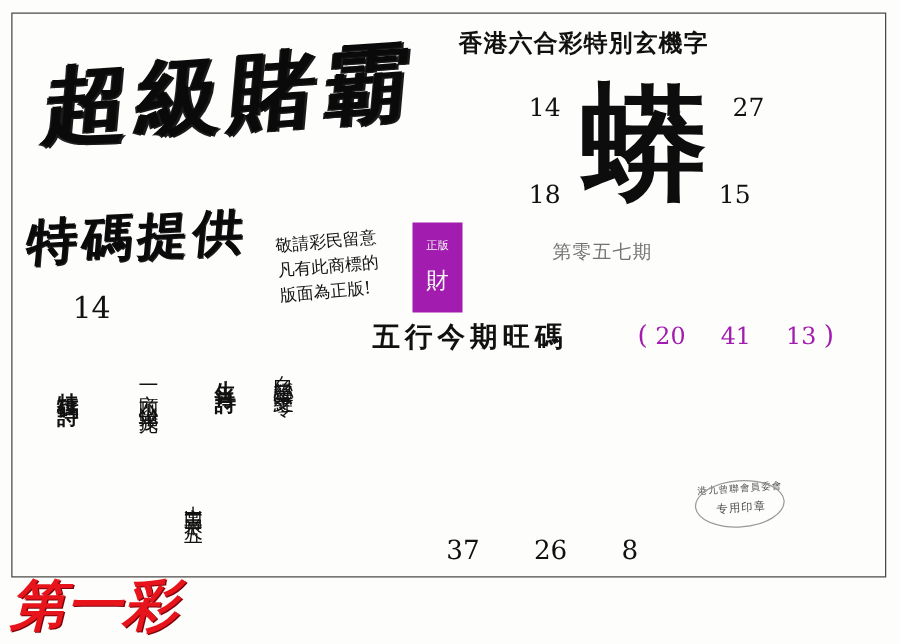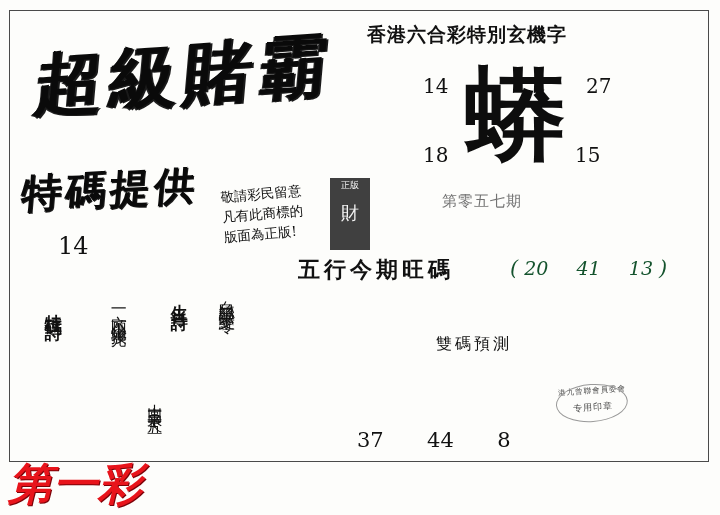--- a/index.html
+++ b/index.html
@@ -91,23 +91,22 @@
     font-weight: bold;
     letter-spacing: 4px;
     color: #111;
     white-space: nowrap;
   }
   .wuxing-nums {
     position: absolute;
     left: 510px;
     top: 256px;
     font-size: 19px;
-    color: #14532d;
-    white-space: nowrap;
-    font-style: italic;
+    color: #a21caf;
+    white-space: nowrap;
   }
   .wuxing-nums .paren { font-size: 21px; }
   .wuxing-nums .gap { display:inline-block; width: 16px; }
 
   
   .shuangma {
     position: absolute;
     left: 436px;
     top: 334px;
     font-size: 16px;
@@ -208,26 +207,26 @@
   }
   .notice div { white-space: nowrap; }
 
   
   .logo-block {
     position: absolute;
     left: 330px;
     top: 178px;
     width: 40px;
     height: 72px;
-    background: #404040;
+    background: #a21caf;
     color: #f4f4f4;
     font-size: 9px;
     text-align: center;
     line-height: 11px;
-    padding-top: 2px;
+    padding-top: 14px;
     box-sizing: border-box;
     overflow: hidden;
   }
   .logo-block .g {
     display: block;
     font-size: 18px;
     line-height: 20px;
     margin-top: 12px;
   }
 
@@ -304,25 +303,24 @@
   <div class="wuxing-nums">
     <span class="paren">(</span>
     <span>20</span>
     <span class="gap"></span>
     <span>41</span>
     <span class="gap"></span>
     <span>13</span>
     <span class="paren">)</span>
   </div>
 
-  <div class="shuangma">雙碼預測</div>
   <div class="bottom-nums">
     <span>37</span>
     <span class="gap"></span>
-    <span>44</span>
+    <span>26</span>
     <span class="gap"></span>
     <span>8</span>
   </div>
 
   <div class="stamp">
     <span class="arc">港九曾聯會員委會</span>
     <span class="core">专用印章</span>
   </div>
 
   <div class="brush-title">超級賭霸</div>

